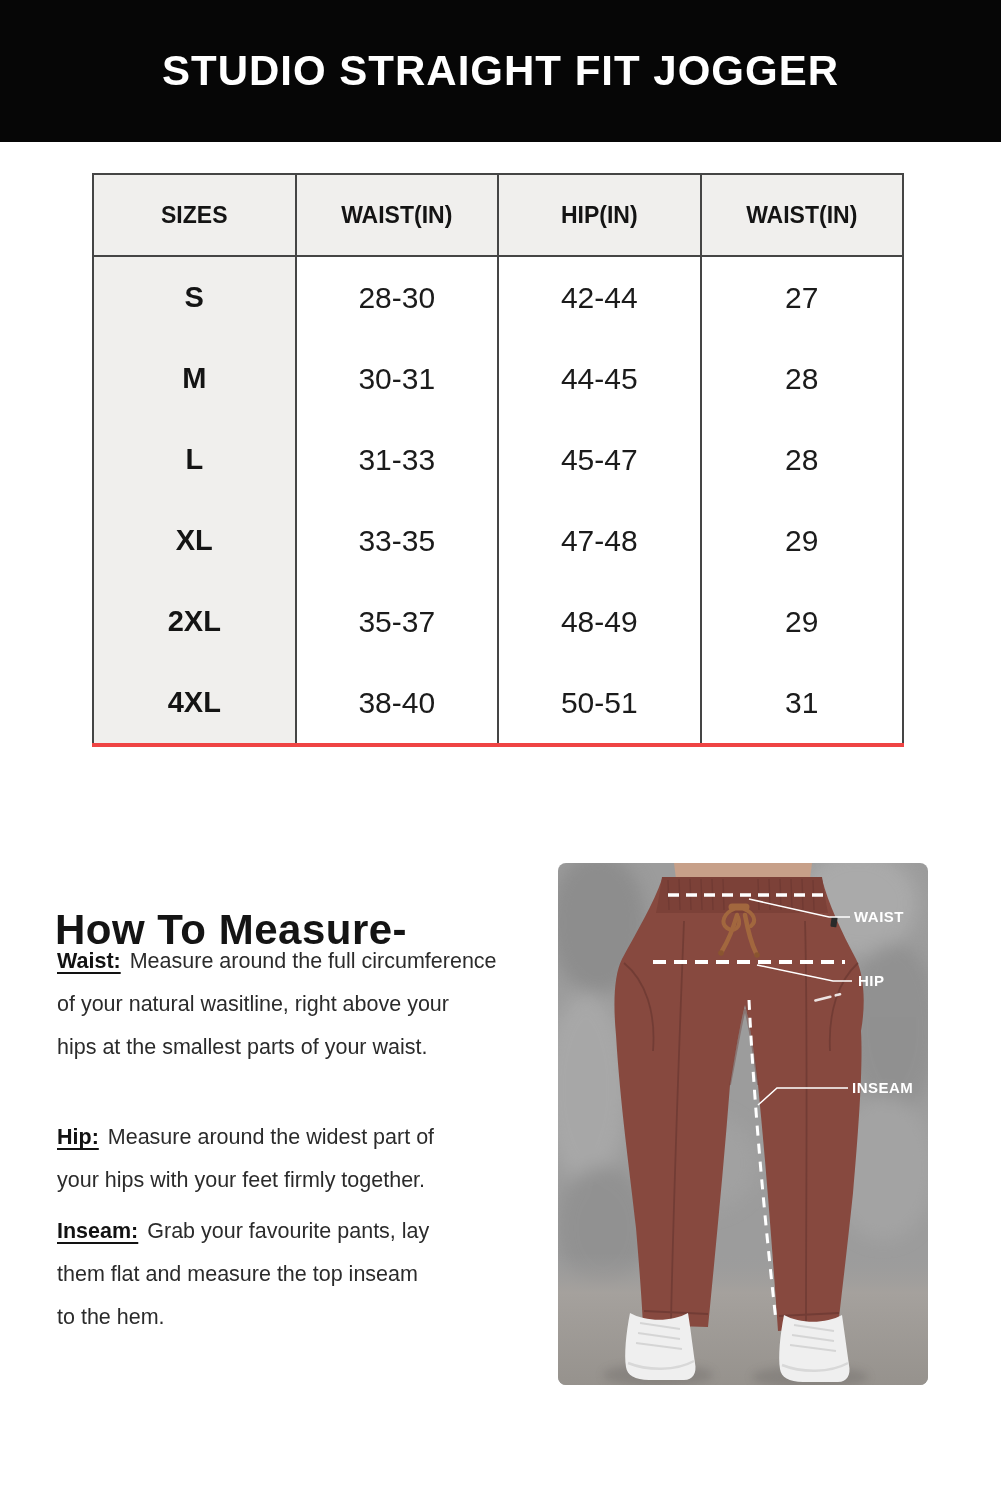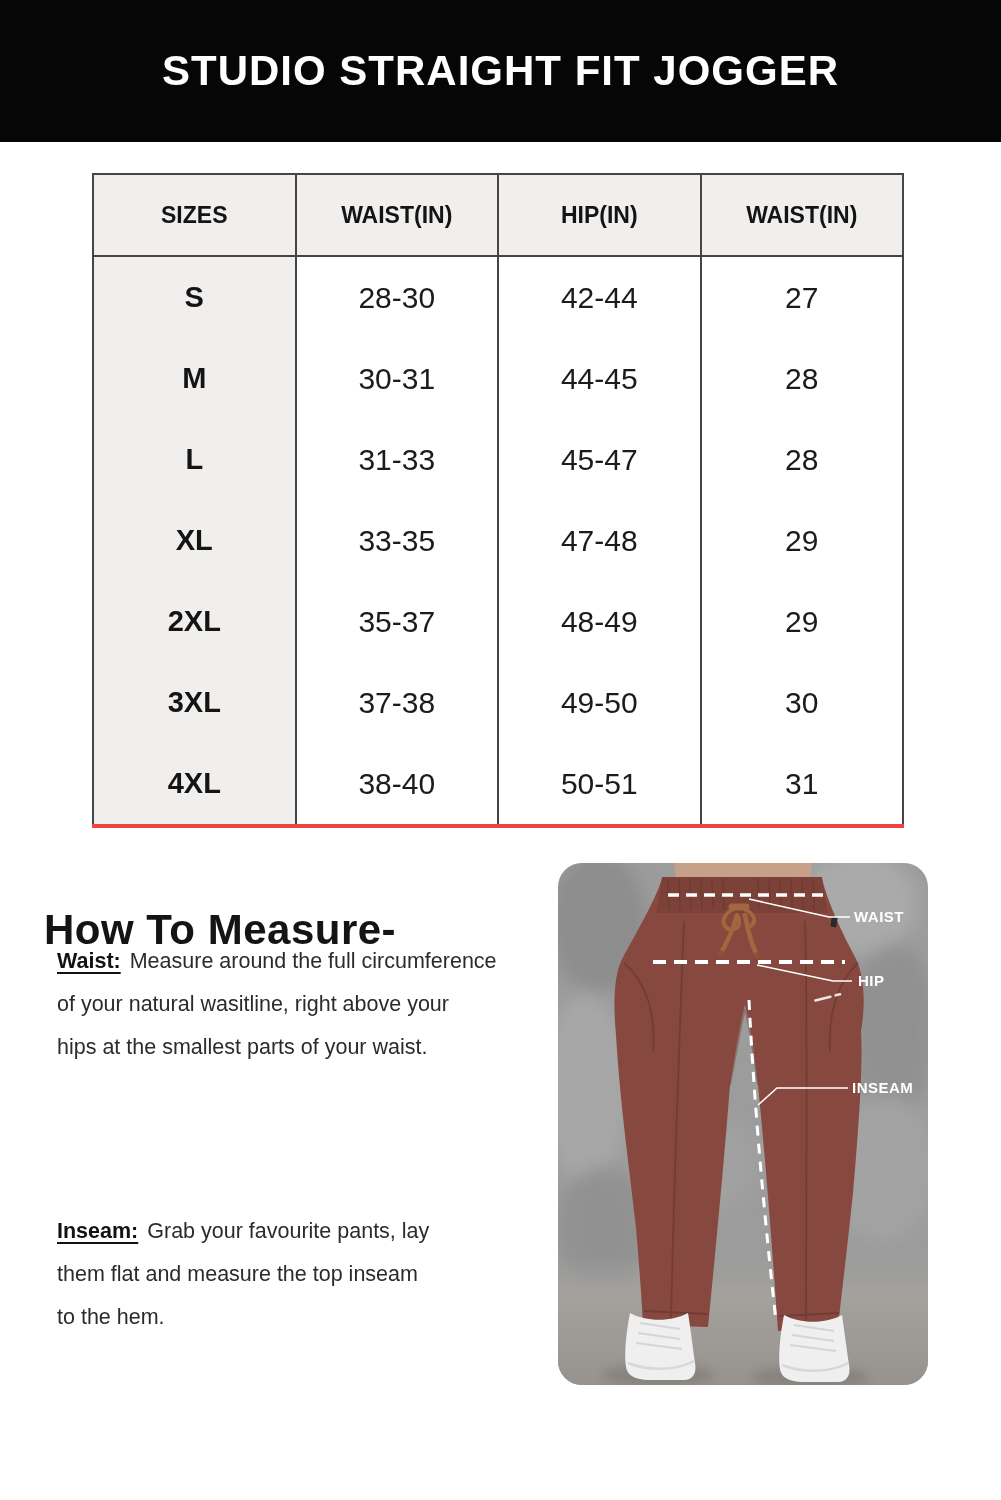--- a/index.html
+++ b/index.html
@@ -17,33 +17,33 @@
   .size-table col{width:25%;}
   .size-table th{height:78px;background:#f0efed;font-size:23px;font-weight:bold;
                  border:2px solid #454545;text-align:center;vertical-align:middle;color:#141414;}
   .size-table td{height:79px;border-left:2px solid #454545;border-right:2px solid #454545;
                  border-top:none;border-bottom:none;text-align:center;vertical-align:middle;}
   .size-table tbody tr:last-child td{border-bottom:4px solid #ef4444;}
   .cell-size{background:#f0efed;font-weight:bold;font-size:29px;color:#141414;}
   .cell-num{background:#ffffff;font-size:30px;color:#1b1b1b;margin-left:25px;}
 
   
-  .howto-heading{position:absolute;left:44px;top:906px;font-size:42px;font-weight:bold;
+  .howto-heading{position:absolute;left:55px;top:906px;font-size:42px;font-weight:bold;
                  color:#141414;margin:0;letter-spacing:0.5px;}
   .howto-p{position:absolute;left:57px;width:520px;font-size:21.5px;line-height:43px;
            color:#2b2b2b;margin:0;}
   .howto-p .lbl{font-weight:bold;color:#121212;text-decoration:underline;
                 text-decoration-thickness:2px;text-underline-offset:4px;margin-right:9px;}
   .howto-p .txt{white-space:pre-line;}
   .p-waist{top:940px;}
   .p-hip{top:1116px;}
   .p-inseam{top:1210px;}
 
   
-  .photo{position:absolute;left:558px;top:863px;width:370px;height:522px;border-radius:24px;
+  .photo{position:absolute;left:558px;top:863px;width:370px;height:522px;border-radius:8px;
          overflow:hidden;}
   .photo svg{display:block;width:100%;height:100%;}
   .svg-label{font-family:"Liberation Sans",sans-serif;font-size:15px;font-weight:bold;
              letter-spacing:0.5px;}
 </style>
 </head>
 <body>
 
 <div class="page">
 
@@ -91,40 +91,36 @@
         <td class="cell-num">47-48</td>
         <td class="cell-num">29</td>
       </tr>
       <tr>
         <td class="cell-size">2XL</td>
         <td class="cell-num">35-37</td>
         <td class="cell-num">48-49</td>
         <td class="cell-num">29</td>
       </tr>
       <tr>
-        <td class="cell-size">3XL</td>
-        <td class="cell-num">37-38</td>
-        <td class="cell-num">49-50</td>
-        <td class="cell-num">30</td>
-      </tr>
-      <tr>
         <td class="cell-size">4XL</td>
         <td class="cell-num">38-40</td>
         <td class="cell-num">50-51</td>
         <td class="cell-num">31</td>
       </tr>
     </tbody>
   </table>
 
   <h2 class="howto-heading">How To Measure-</h2>
 
   <p class="howto-p p-waist"><b class="lbl">Waist:</b><span class="txt">Measure around the full circumference
 of your natural wasitline, right above your
 hips at the smallest parts of your waist.</span></p>
 
+  <p class="howto-p p-hip"><b class="lbl">Hip:</b><span class="txt">Measure around the widest part of
+your hips with your feet firmly together.</span></p>
 
   <p class="howto-p p-inseam"><b class="lbl">Inseam:</b><span class="txt">Grab your favourite pants, lay
 them flat and measure the top inseam
 to the hem.</span></p>
 
   <div class="photo">
     <svg viewBox="0 0 370 522" xmlns="http://www.w3.org/2000/svg">
       <defs>
         <filter id="soft" x="-40%" y="-40%" width="180%" height="180%">
             <feGaussianBlur stdDeviation="9"></feGaussianBlur>

